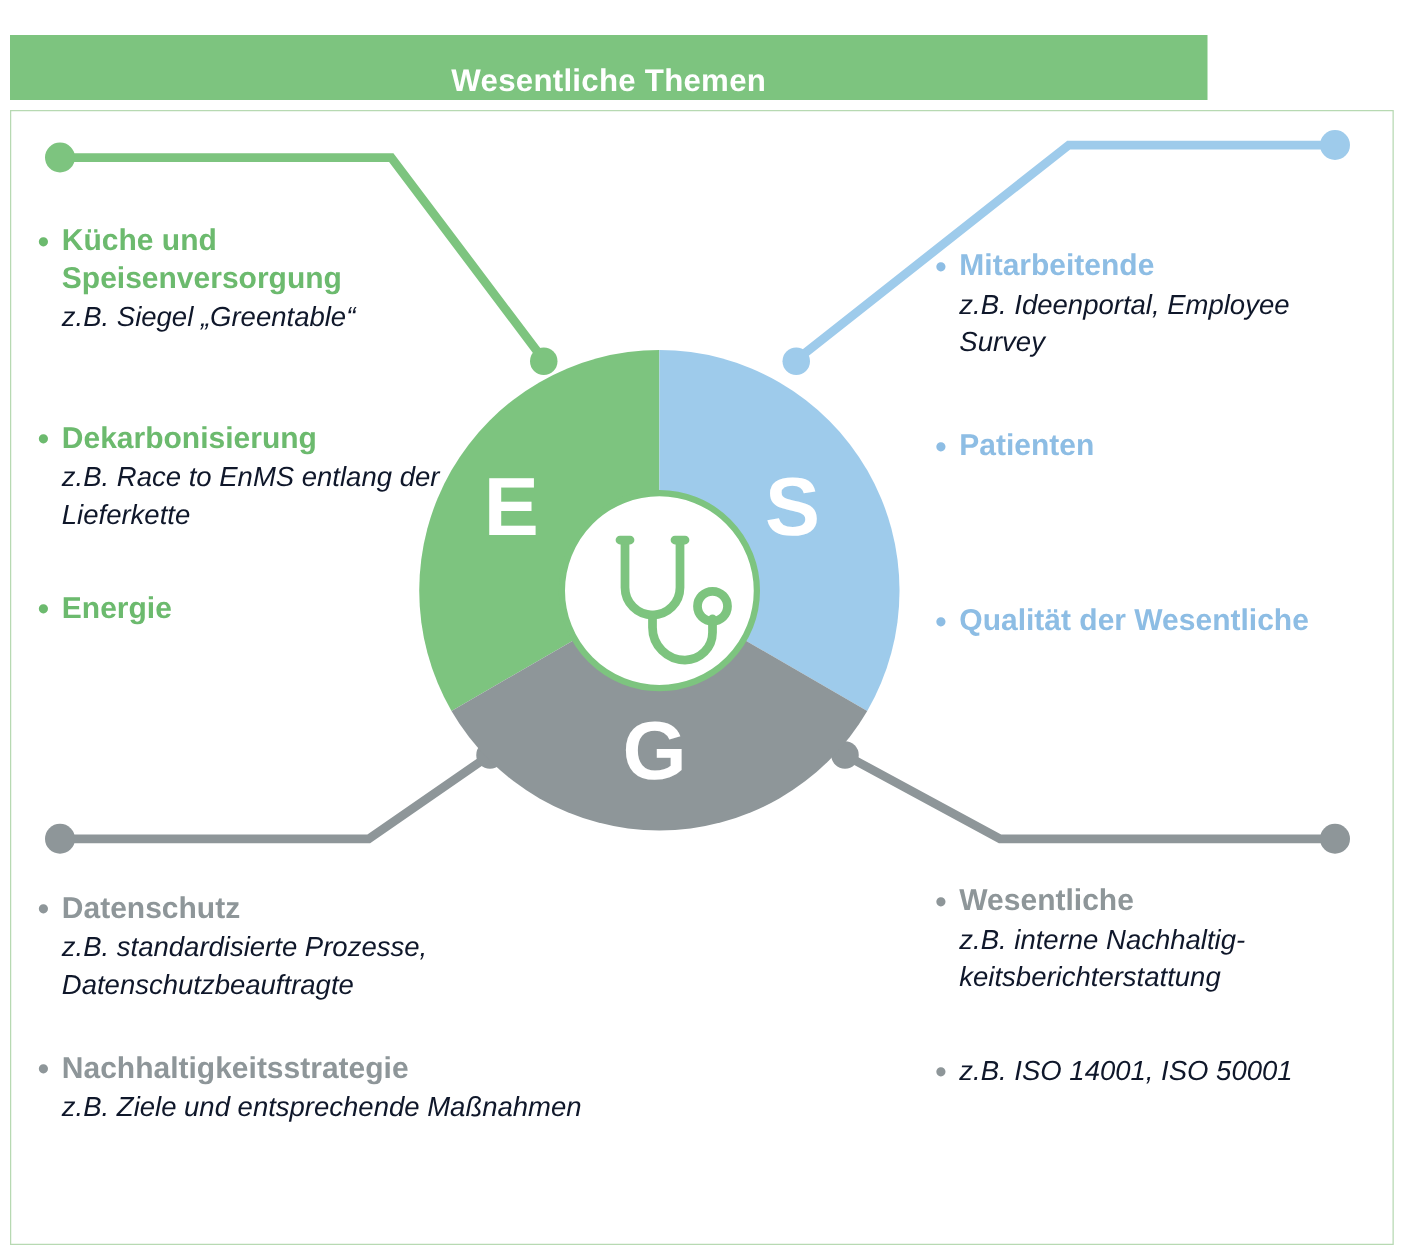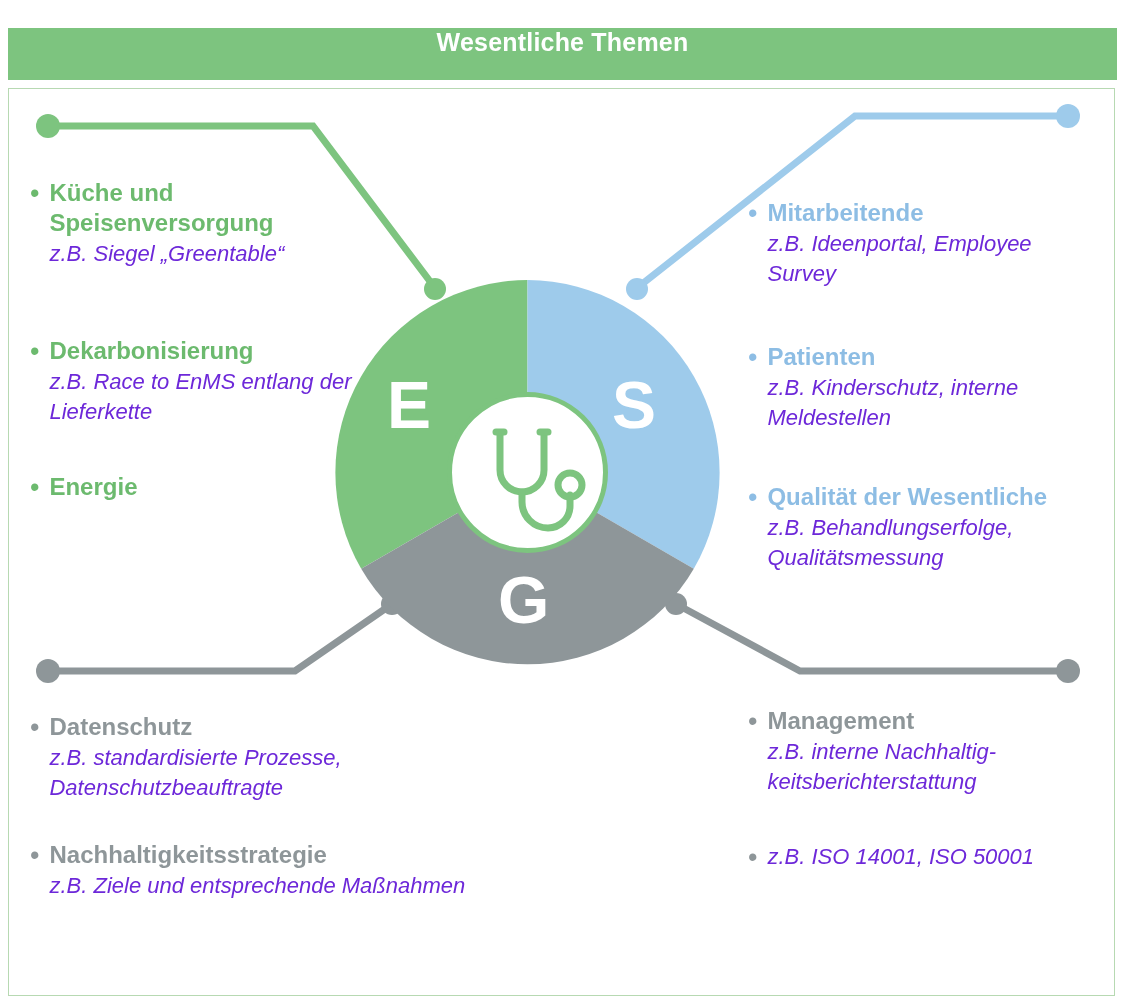--- a/index.html
+++ b/index.html
@@ -18,25 +18,25 @@
     position: absolute;
     left: 0; top: 0;
     width: 1125px;
     height: 1004px;
   }
   
   .header-bar {
     position: absolute;
     left: 8px;
     top: 28px;
-    width: 1109px;
+    width: 958px;
     height: 52px;
     background: #7dc47f;
     display: flex;
-    align-items: flex-start;
+    align-items: flex-end;
     justify-content: center;
   }
   .header-title {
     color: #ffffff;
     font-size: 25px;
     font-weight: bold;
     letter-spacing: 0.2px;
   }
   
   .frame {
@@ -92,21 +92,21 @@
   .b-title {
     font-size: 24px;
     font-weight: bold;
     line-height: 30px;
     margin: 0 0 1px 0;
   }
   .b-sub {
     font-size: 22px;
     font-style: italic;
     line-height: 30px;
-    color: #6d28d9;
+    color: #0f172a;
     margin: 0;
   }
   .green .b-title, .green .bullet { color: #6cba6e; }
   .blue .b-title, .blue .bullet { color: #8dbde4; }
   .gray .b-title, .gray .bullet { color: #8e9699; }
 
   
   .blk-kueche     { left: 30px;  top: 178px;  width: 330px; }
   .blk-dekarb     { left: 30px;  top: 336px;  width: 330px; }
   .blk-energie    { left: 30px;  top: 472px;  width: 330px; }
@@ -199,29 +199,27 @@
     <span class="btxt">
       <div class="b-title">Mitarbeitende</div>
       <div class="b-sub">z.B. Ideenportal, Employee Survey</div>
     </span>
   </div>
 
   <div class="block blue blk-patienten">
     <span class="bullet">•</span>
     <span class="btxt">
       <div class="b-title">Patienten</div>
-      <div class="b-sub">z.B. Kinderschutz, interne Meldestellen</div>
     </span>
   </div>
 
   <div class="block blue blk-qualitaet">
     <span class="bullet">•</span>
     <span class="btxt">
       <div class="b-title">Qualität der Wesentliche</div>
-      <div class="b-sub">z.B. Behandlungserfolge, Qualitätsmessung</div>
     </span>
   </div>
 
   <div class="block gray blk-datens">
     <span class="bullet">•</span>
     <span class="btxt">
       <div class="b-title">Datenschutz</div>
       <div class="b-sub">z.B. standardisierte Prozesse, Datenschutzbeauftragte</div>
     </span>
   </div>
@@ -230,21 +228,21 @@
     <span class="bullet">•</span>
     <span class="btxt">
       <div class="b-title">Nachhaltigkeitsstrategie</div>
       <div class="b-sub">z.B. Ziele und entsprechende Maßnahmen</div>
     </span>
   </div>
 
   <div class="block gray blk-transp">
     <span class="bullet">•</span>
     <span class="btxt">
-      <div class="b-title">Management</div>
+      <div class="b-title">Wesentliche</div>
       <div class="b-sub">z.B. interne Nachhaltig-keitsberichterstattung</div>
     </span>
   </div>
 
   <div class="block gray blk-zertif">
     <span class="bullet">•</span>
     <span class="btxt">
       <div class="b-sub">z.B. ISO 14001, ISO 50001</div>
     </span>
   </div>

